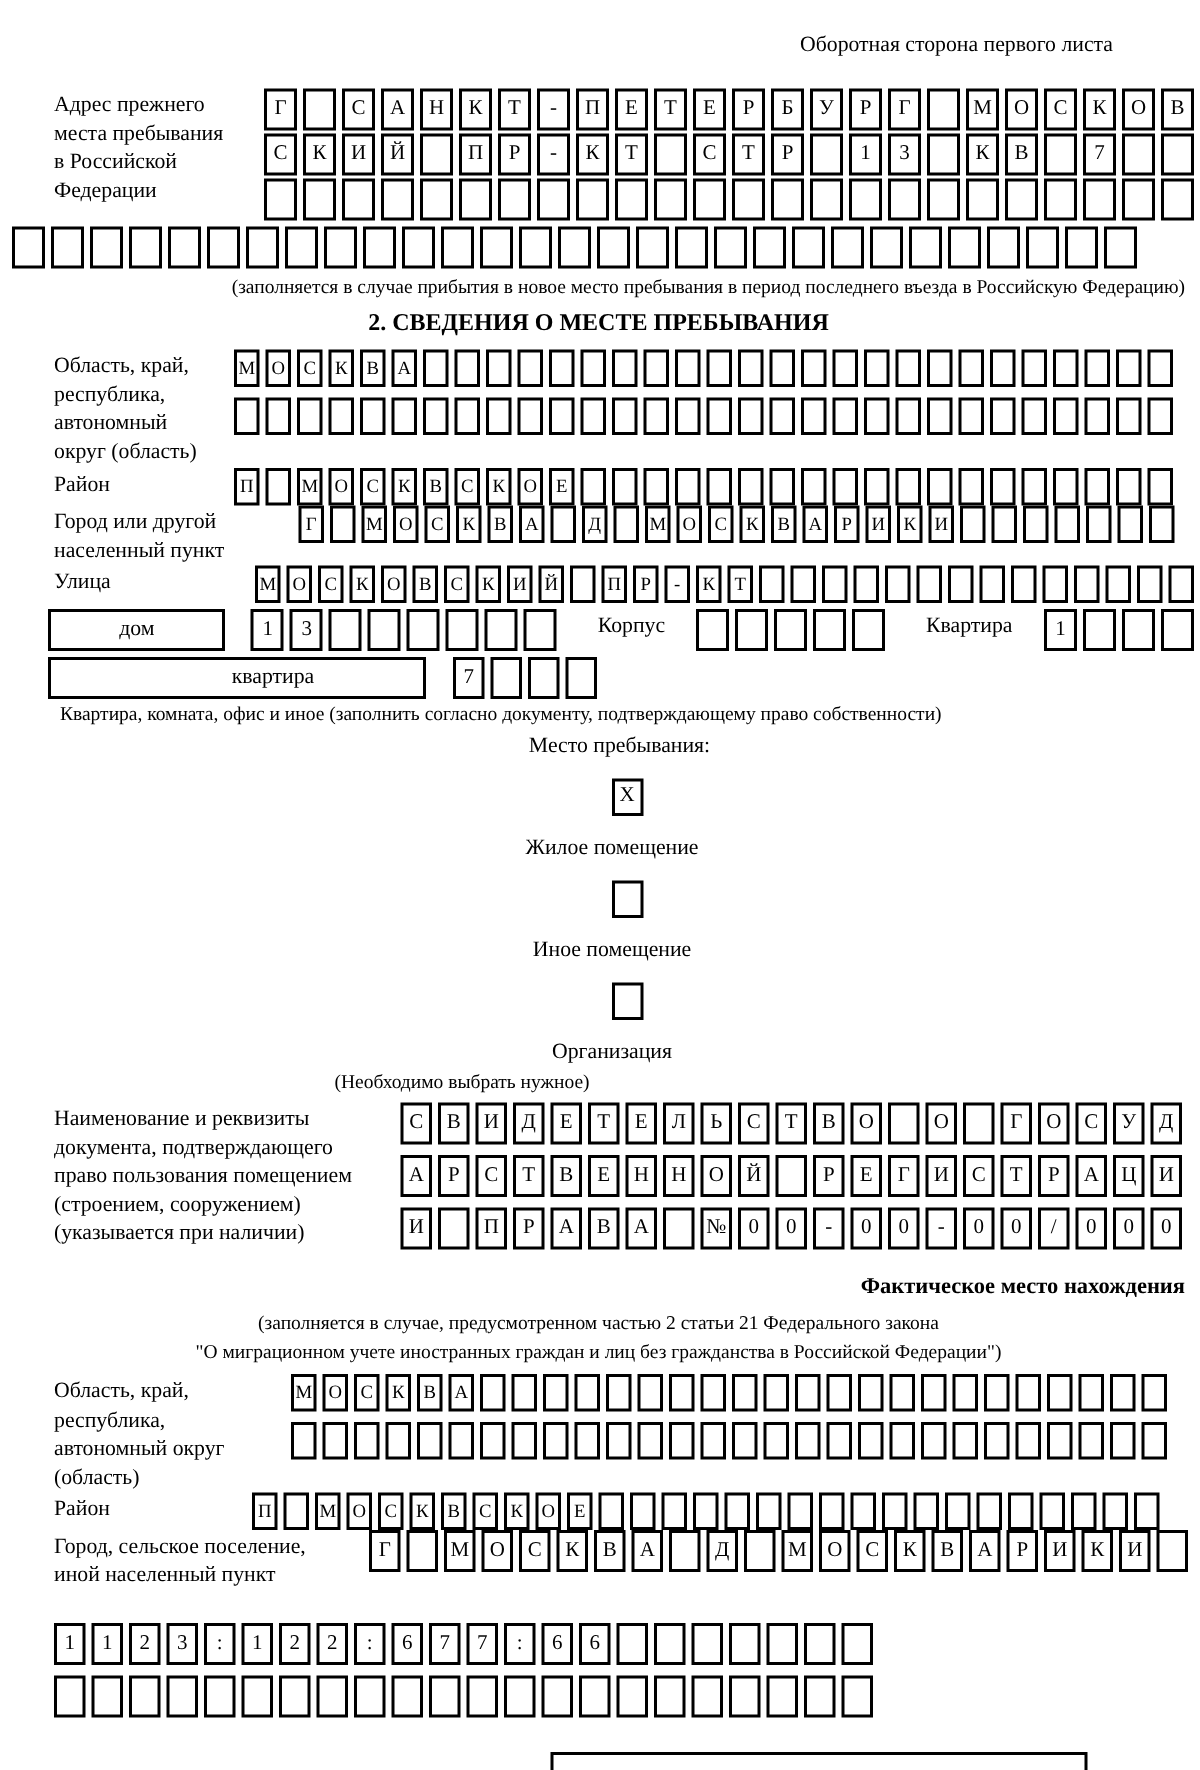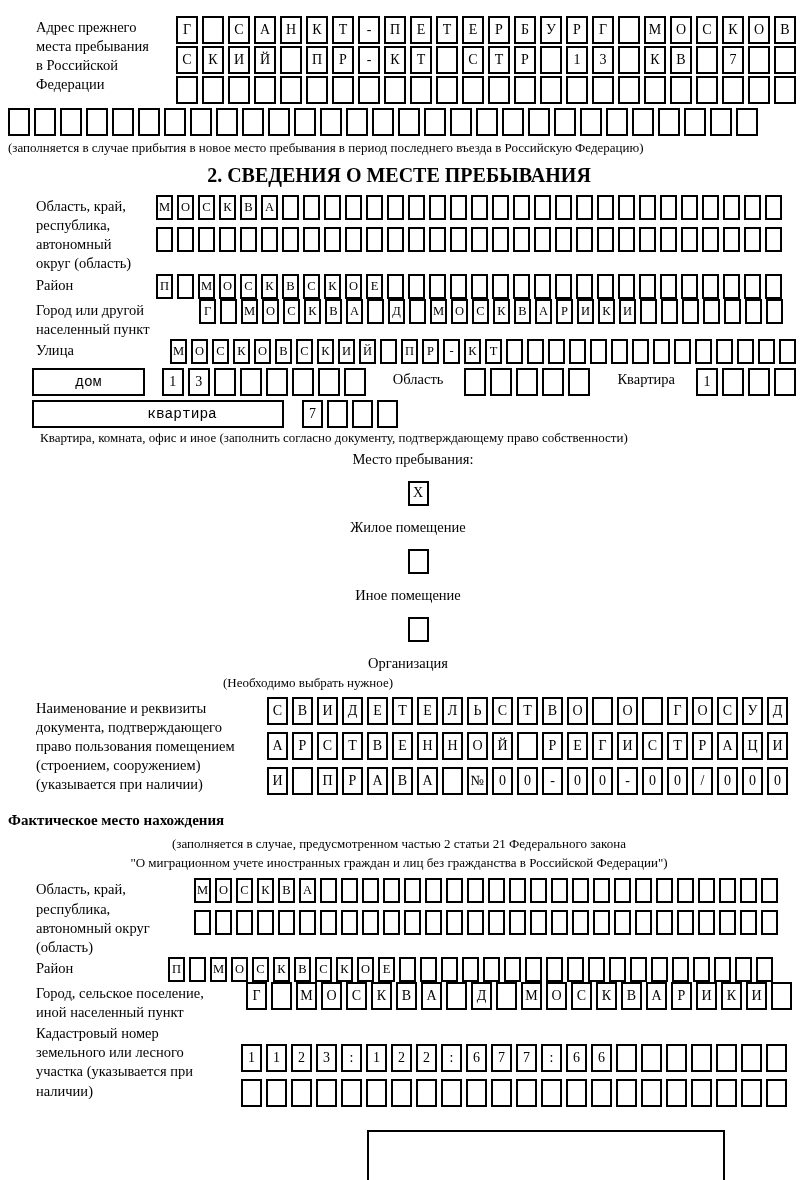--- a/index.html
+++ b/index.html
@@ -20,47 +20,48 @@
   .cell{
     display:inline-flex; align-items:center; justify-content:center;
     border:2px solid #000; margin-right:4px; background:#fff;
     font-family:"Liberation Serif","DejaVu Serif",serif;
   }
   .cL{ width:18px; height:24px; font-size:14px; }
   .cM{ width:13px; height:21px; font-size:12.5px; }
   .cD{ width:17px; height:24px; font-size:14px; }
   .cB{ width:17px; height:21px; font-size:14px; border:2px solid #000; display:inline-flex; align-items:center; justify-content:center;}
   .fullrow{ margin-left:0; margin-top:2px; }
-  .footnote{ text-align:left; font-size:13px; margin:4px 0 2px 0; width:782px; }
-  .sec-title{ text-align:center; font-weight:bold; font-size:20px; margin:8px 0 8px 0; width:782px; }
+  .footnote{ text-align:right; font-size:13px; margin:4px 0 2px 0; width:782px; }
+  .sec-title{ text-align:center; font-weight:bold; font-size:16px; margin:8px 0 8px 0; width:782px; }
   .caption{ font-size:13px; margin:2px 0 3px 32px; }
   .widebox{
     border:2px solid #000; height:24px; display:inline-flex; align-items:center; justify-content:center;
-    font-size:14.5px; background:#fff; box-sizing:content-box;font-family:Liberation Mono, monospace;
+    font-size:14.5px; background:#fff; box-sizing:content-box;
   }
   .wb-dom{ width:166px; }
   .wb-kv{ width:200px;padding-left:48px; }
   .houserow{ margin-left:24px; margin-top:4px; }
   .inline-label{ font-size:14.5px; padding:3px 8px 0 10px; }
   .stayrow{ margin-left:28px; margin-top:5px; align-items:center;flex-direction:column; }
   .stay-label{ font-size:14.5px; margin-right:10px; }
   .opt-label{ font-size:14.5px; margin:0 28px 0 8px; }
   .hint{ font-size:13px; margin:3px 0 6px 215px; }
-  .fact-title{ text-align:left; font-weight:bold; font-size:15px; margin:10px 0 6px 0; width:782px; }
+  .fact-title{ text-align:right; font-weight:bold; font-size:15px; margin:10px 0 6px 0; width:782px; }
   .fact-note{ text-align:center; font-size:13px; line-height:1.45; width:782px; margin-bottom:6px; }
   .mt4{ margin-top:0; }
   .mt6{ margin-top:6px; }
   .stamp-wrap{ margin:16px 0 0 359px; width:366px; text-align:center; }
   .stamp-box{ width:354px; height:174px; border:2px solid #000; margin-bottom:8px; }
 </style>
 </head>
 <body>
 
 <div class="page">
 
+  <div class="backside">Оборотная сторона первого листа</div>
 
   <div class="frow">
     <div class="label w137">Адрес прежнего места пребывания в Российской Федерации</div>
     <div class="cellcol g2">
       <div class="cells">
           <span class="cell cL">Г</span>
           <span class="cell cL"></span>
           <span class="cell cL">С</span>
           <span class="cell cL">А</span>
           <span class="cell cL">Н</span>
@@ -354,21 +355,21 @@
     <div class="cells" style="margin-left:4px;">
         <span class="cell cL">1</span>
         <span class="cell cL">3</span>
         <span class="cell cL"></span>
         <span class="cell cL"></span>
         <span class="cell cL"></span>
         <span class="cell cL"></span>
         <span class="cell cL"></span>
         <span class="cell cL"></span>
       </div>
-    <div class="inline-label">Область</div>
+    <div class="inline-label">Корпус</div>
     <div class="cells">
         <span class="cell cL"></span>
         <span class="cell cL"></span>
         <span class="cell cL"></span>
         <span class="cell cL"></span>
         <span class="cell cL"></span>
       </div>
     <div class="inline-label">Квартира</div>
     <div class="cells">
         <span class="cell cL">1</span>
@@ -604,21 +605,20 @@
         <span class="cell cD">А</span>
         <span class="cell cD">Р</span>
         <span class="cell cD">И</span>
         <span class="cell cD">К</span>
         <span class="cell cD">И</span>
         <span class="cell cD"></span>
       </div>
   </div>
 
   <div class="frow mt4">
-    <div class="label w192">Кадастровый номер земельного или лесного участка (указывается при наличии)</div>
     <div class="cellcol g6" style="padding-top:22px;">
       <div class="cells">
           <span class="cell cD">1</span>
           <span class="cell cD">1</span>
           <span class="cell cD">2</span>
           <span class="cell cD">3</span>
           <span class="cell cD">:</span>
           <span class="cell cD">1</span>
           <span class="cell cD">2</span>
           <span class="cell cD">2</span>

